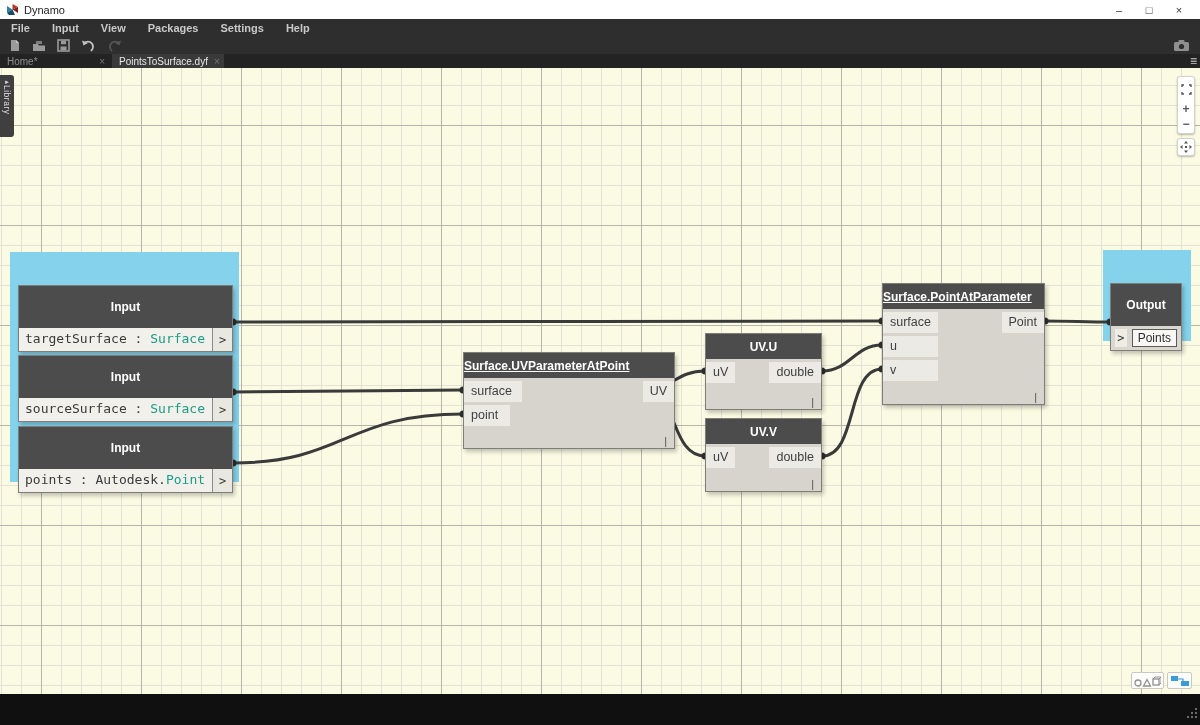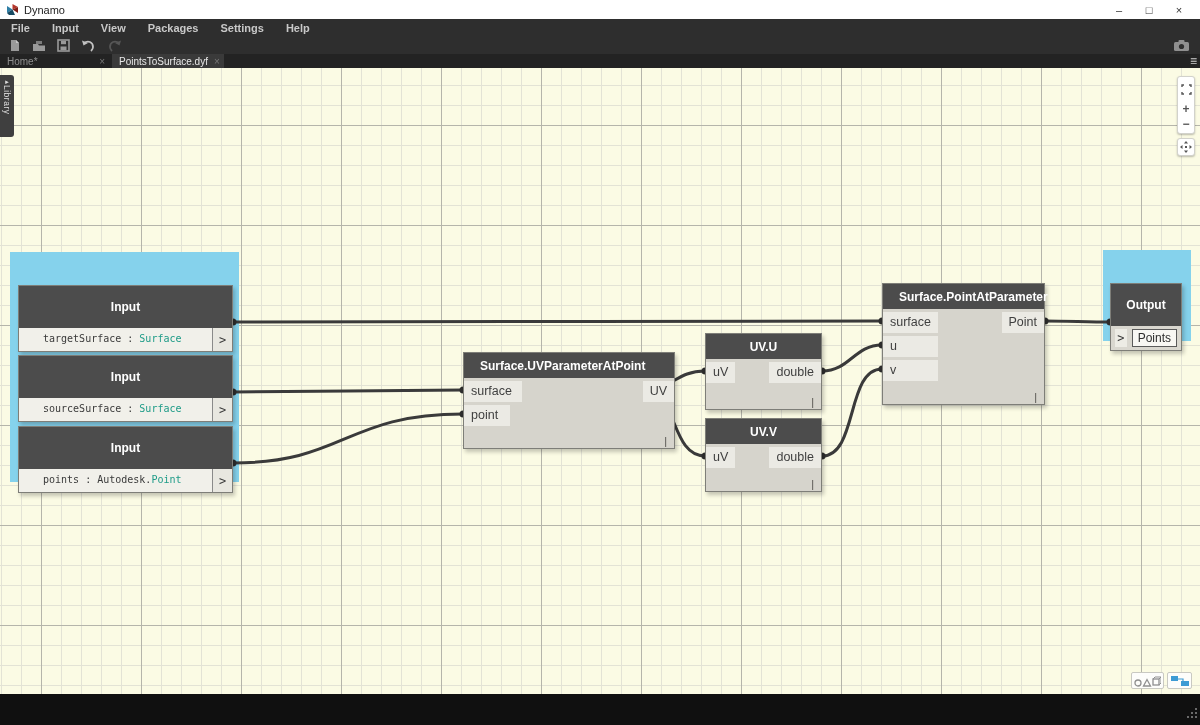--- a/index.html
+++ b/index.html
@@ -55,27 +55,27 @@
   .sel { position:absolute; background:#85d2ec; }
 
   svg.wires { position:absolute; left:0; top:0; pointer-events:none; }
   svg.wires path { stroke:#3a3a3a; stroke-width:3; fill:none; stroke-linecap:round; }
   svg.wires circle { fill:#2d2d2d; }
 
   .node { position:absolute; border:1px solid #7e7e78;
           box-shadow:2px 3px 4px rgba(0,0,0,.22); }
   .nh { background:#4c4c4c; color:#fff; font-weight:bold; font-size:12px;
         display:flex; align-items:center; justify-content:center; }
-  .nh.left { justify-content:flex-start; padding-left:16px; }
+  .nh.left { justify-content:flex-start; padding-left:0;text-decoration:underline; }
   .inp .nh, .out .nh { height:42px; }
   .fn  .nh { height:25px; }
 
   .ib { height:23px; background:#f1f0ea; display:flex; align-items:stretch; }
-  .code { flex:1; font-family:"DejaVu Sans Mono", monospace; font-size:10px;
-          line-height:22px; padding-left:24px; white-space:pre; color:#3a3a3a;
+  .code { flex:1; font-family:"DejaVu Sans Mono", monospace; font-size:13px;
+          line-height:22px; padding-left:6px; white-space:pre; color:#3a3a3a;
           overflow:hidden; }
   .ct { color:#1d9b87; }
   .iport { width:20px; border-left:1px solid #8a8a8a; background:#e8e7e0;
            font-family:"DejaVu Sans Mono", monospace; font-size:12px; color:#3a3a3a;
            display:flex; align-items:center; justify-content:center; }
 
   .nb { position:relative; background:#d6d4cc; }
   .pin  { position:absolute; left:0;  height:21px; background:#ebeae4;
           font-size:12.5px; color:#3f3f3f; line-height:21px; padding-left:7px; }
   .pout { position:absolute; right:0; height:21px; background:#ebeae4;

